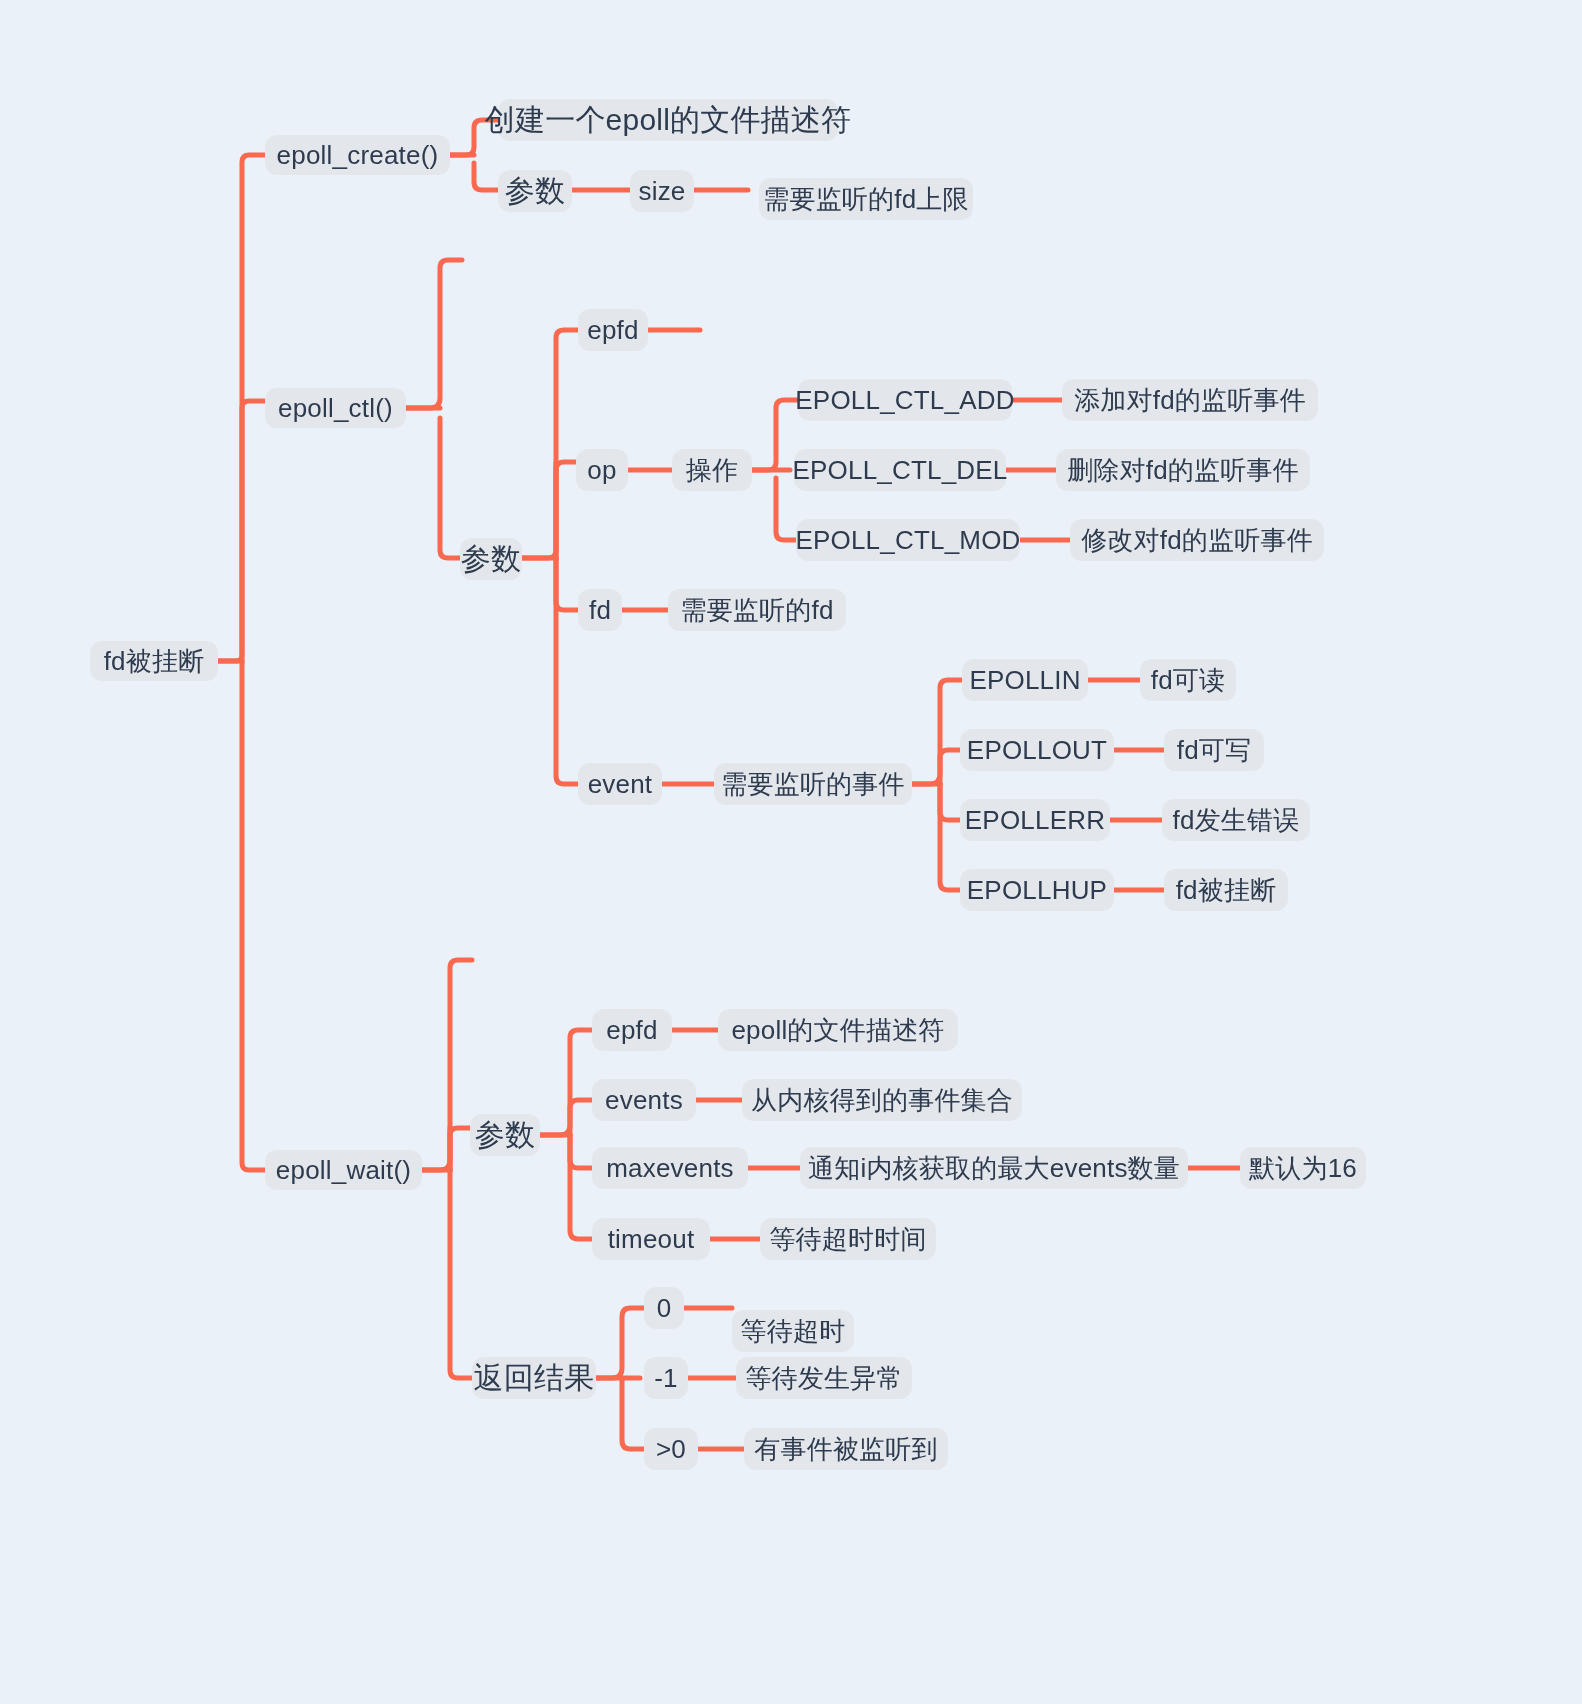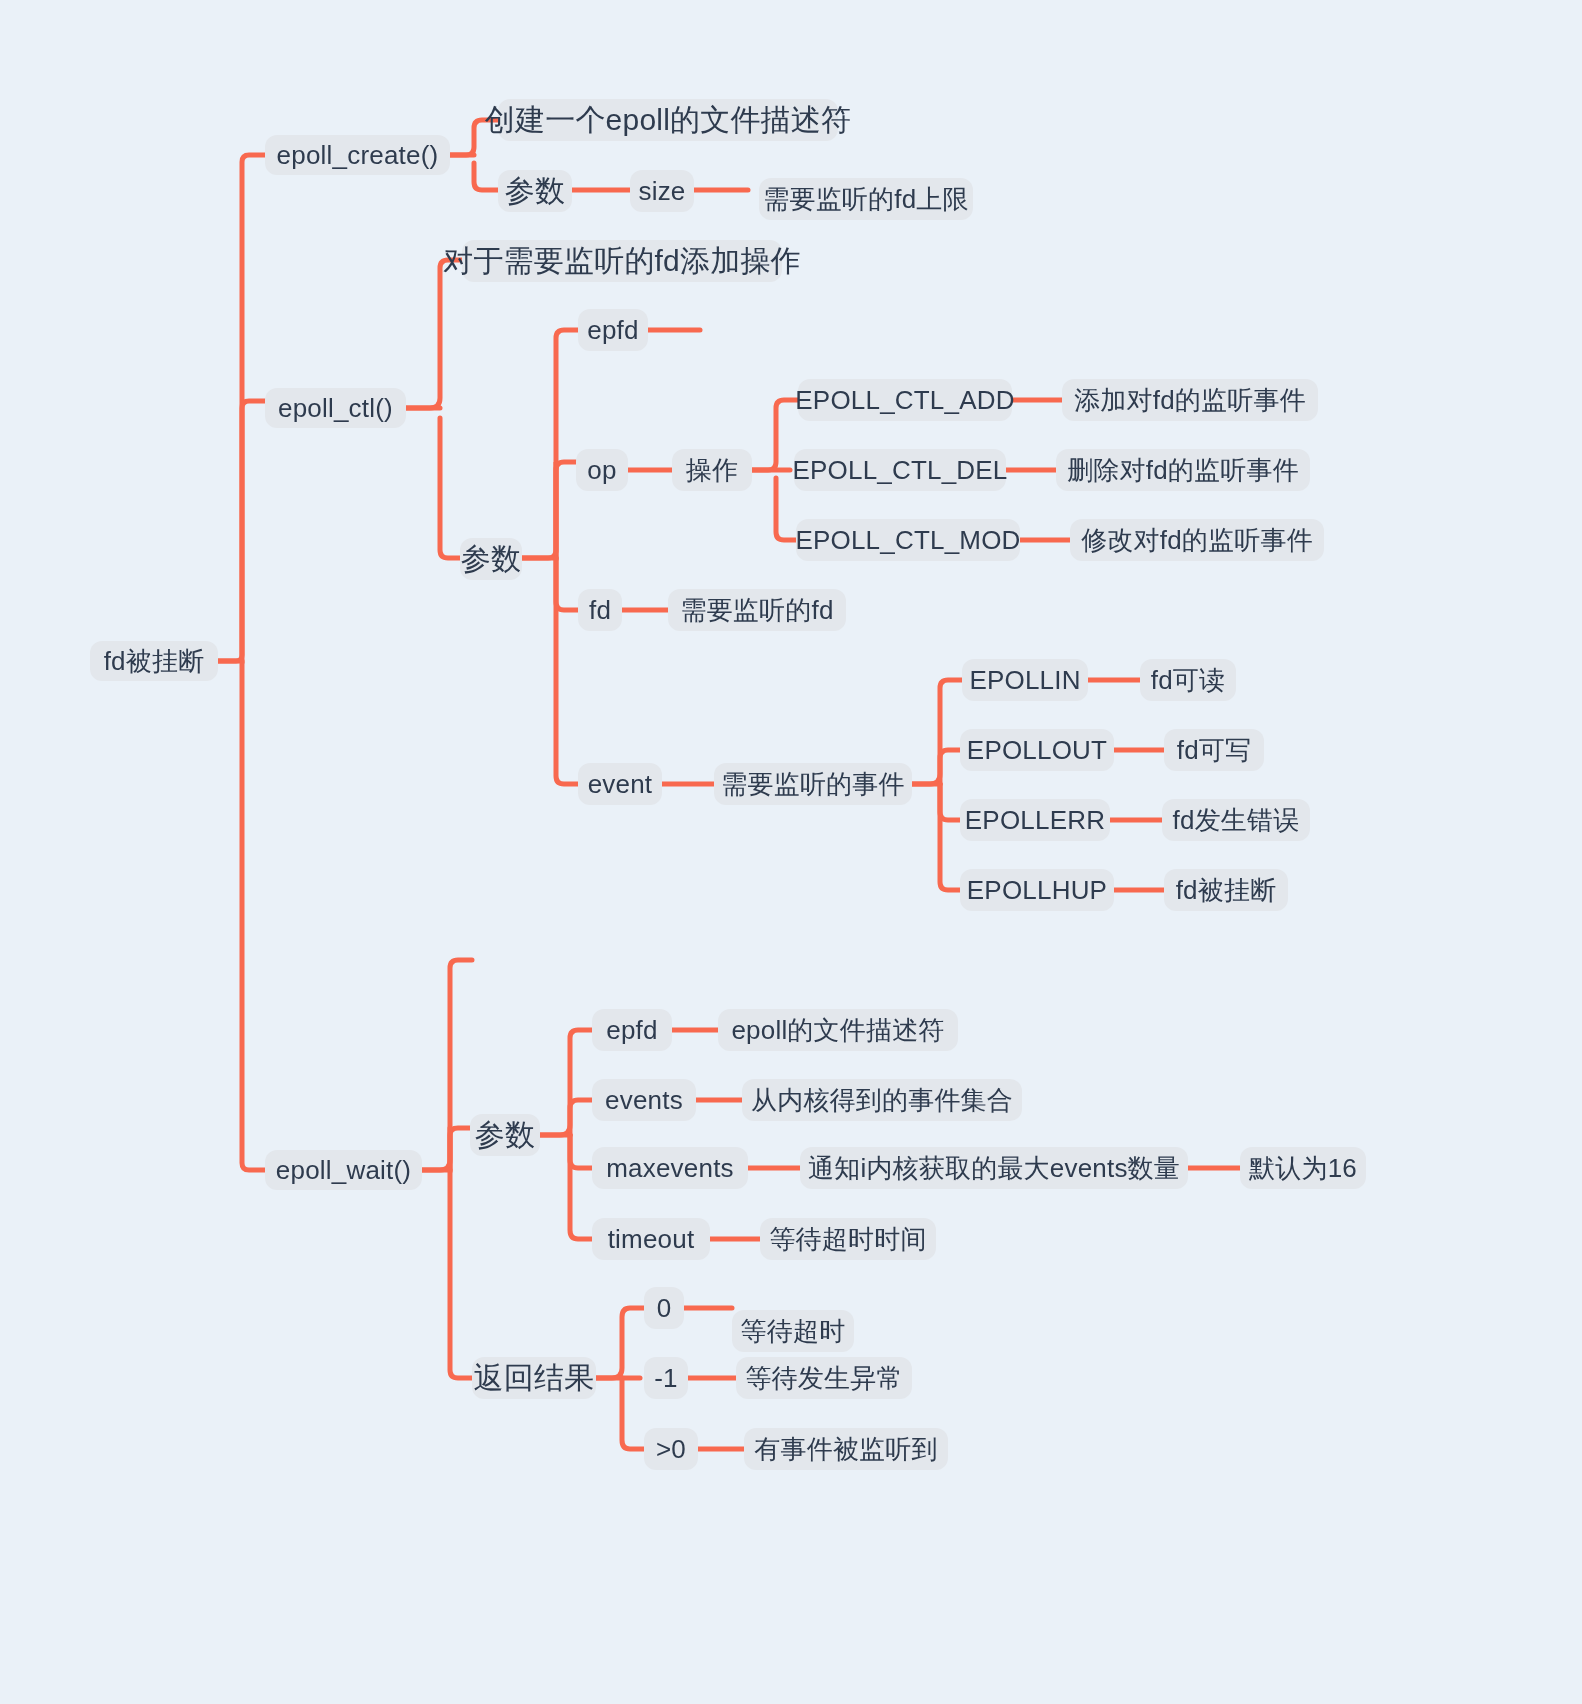--- a/index.html
+++ b/index.html
@@ -128,23 +128,20 @@
   <div class="node lvl3" style="left:630px;top:170px;width:64px;height:42px;">
       <span>size</span>
     </div>
   <div class="node lvl4" style="left:748px;top:178px;width:214px;height:42px;margin-left:11px;">
       <span>需要监听的fd上限</span>
     </div>
 
   <div class="node lvl1" style="left:265px;top:388px;width:141px;height:40px;">
       <span>epoll_ctl()</span>
     </div>
-  <div class="node lvl2" style="left:462px;top:240px;width:320px;height:42px;">
-      <span>对于需要监听的fd添加操作</span>
-    </div>
   <div class="node lvl2" style="left:460px;top:538px;width:62px;height:42px;">
       <span>参数</span>
     </div>
 
   <div class="node lvl3" style="left:578px;top:309px;width:70px;height:42px;">
       <span>epfd</span>
     </div>
 
   <div class="node lvl3" style="left:576px;top:449px;width:52px;height:42px;">
       <span>op</span>

